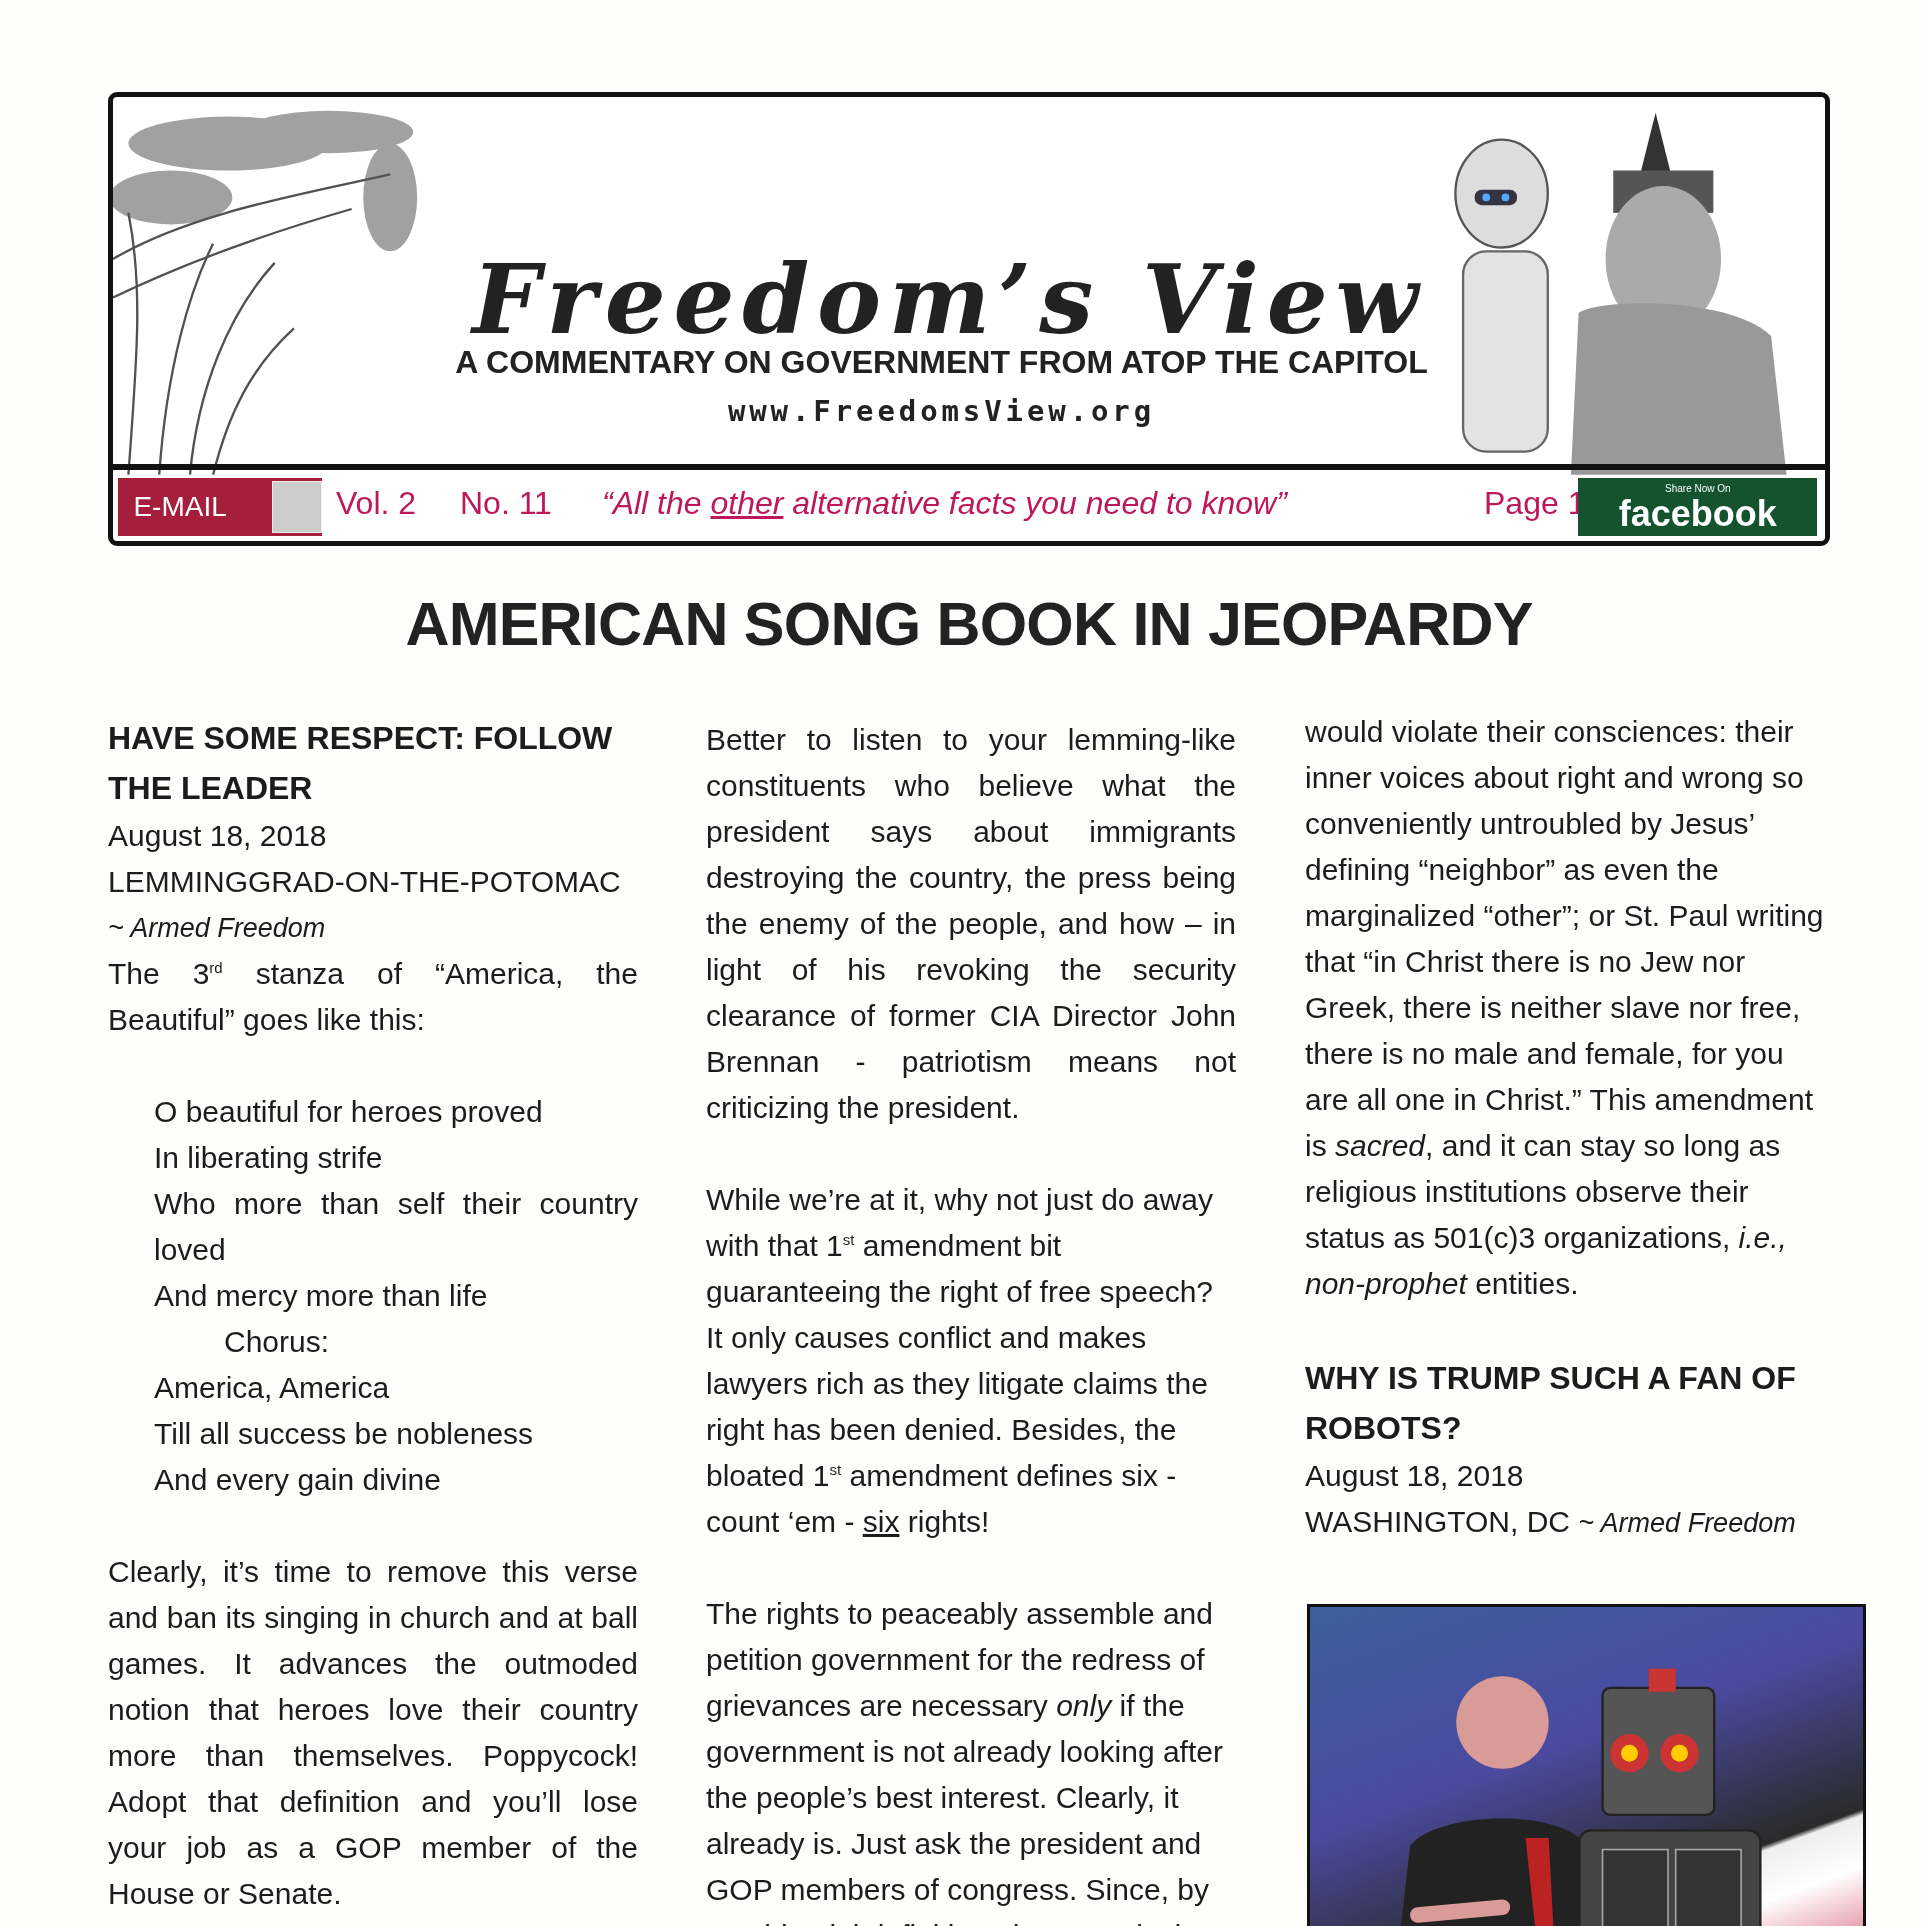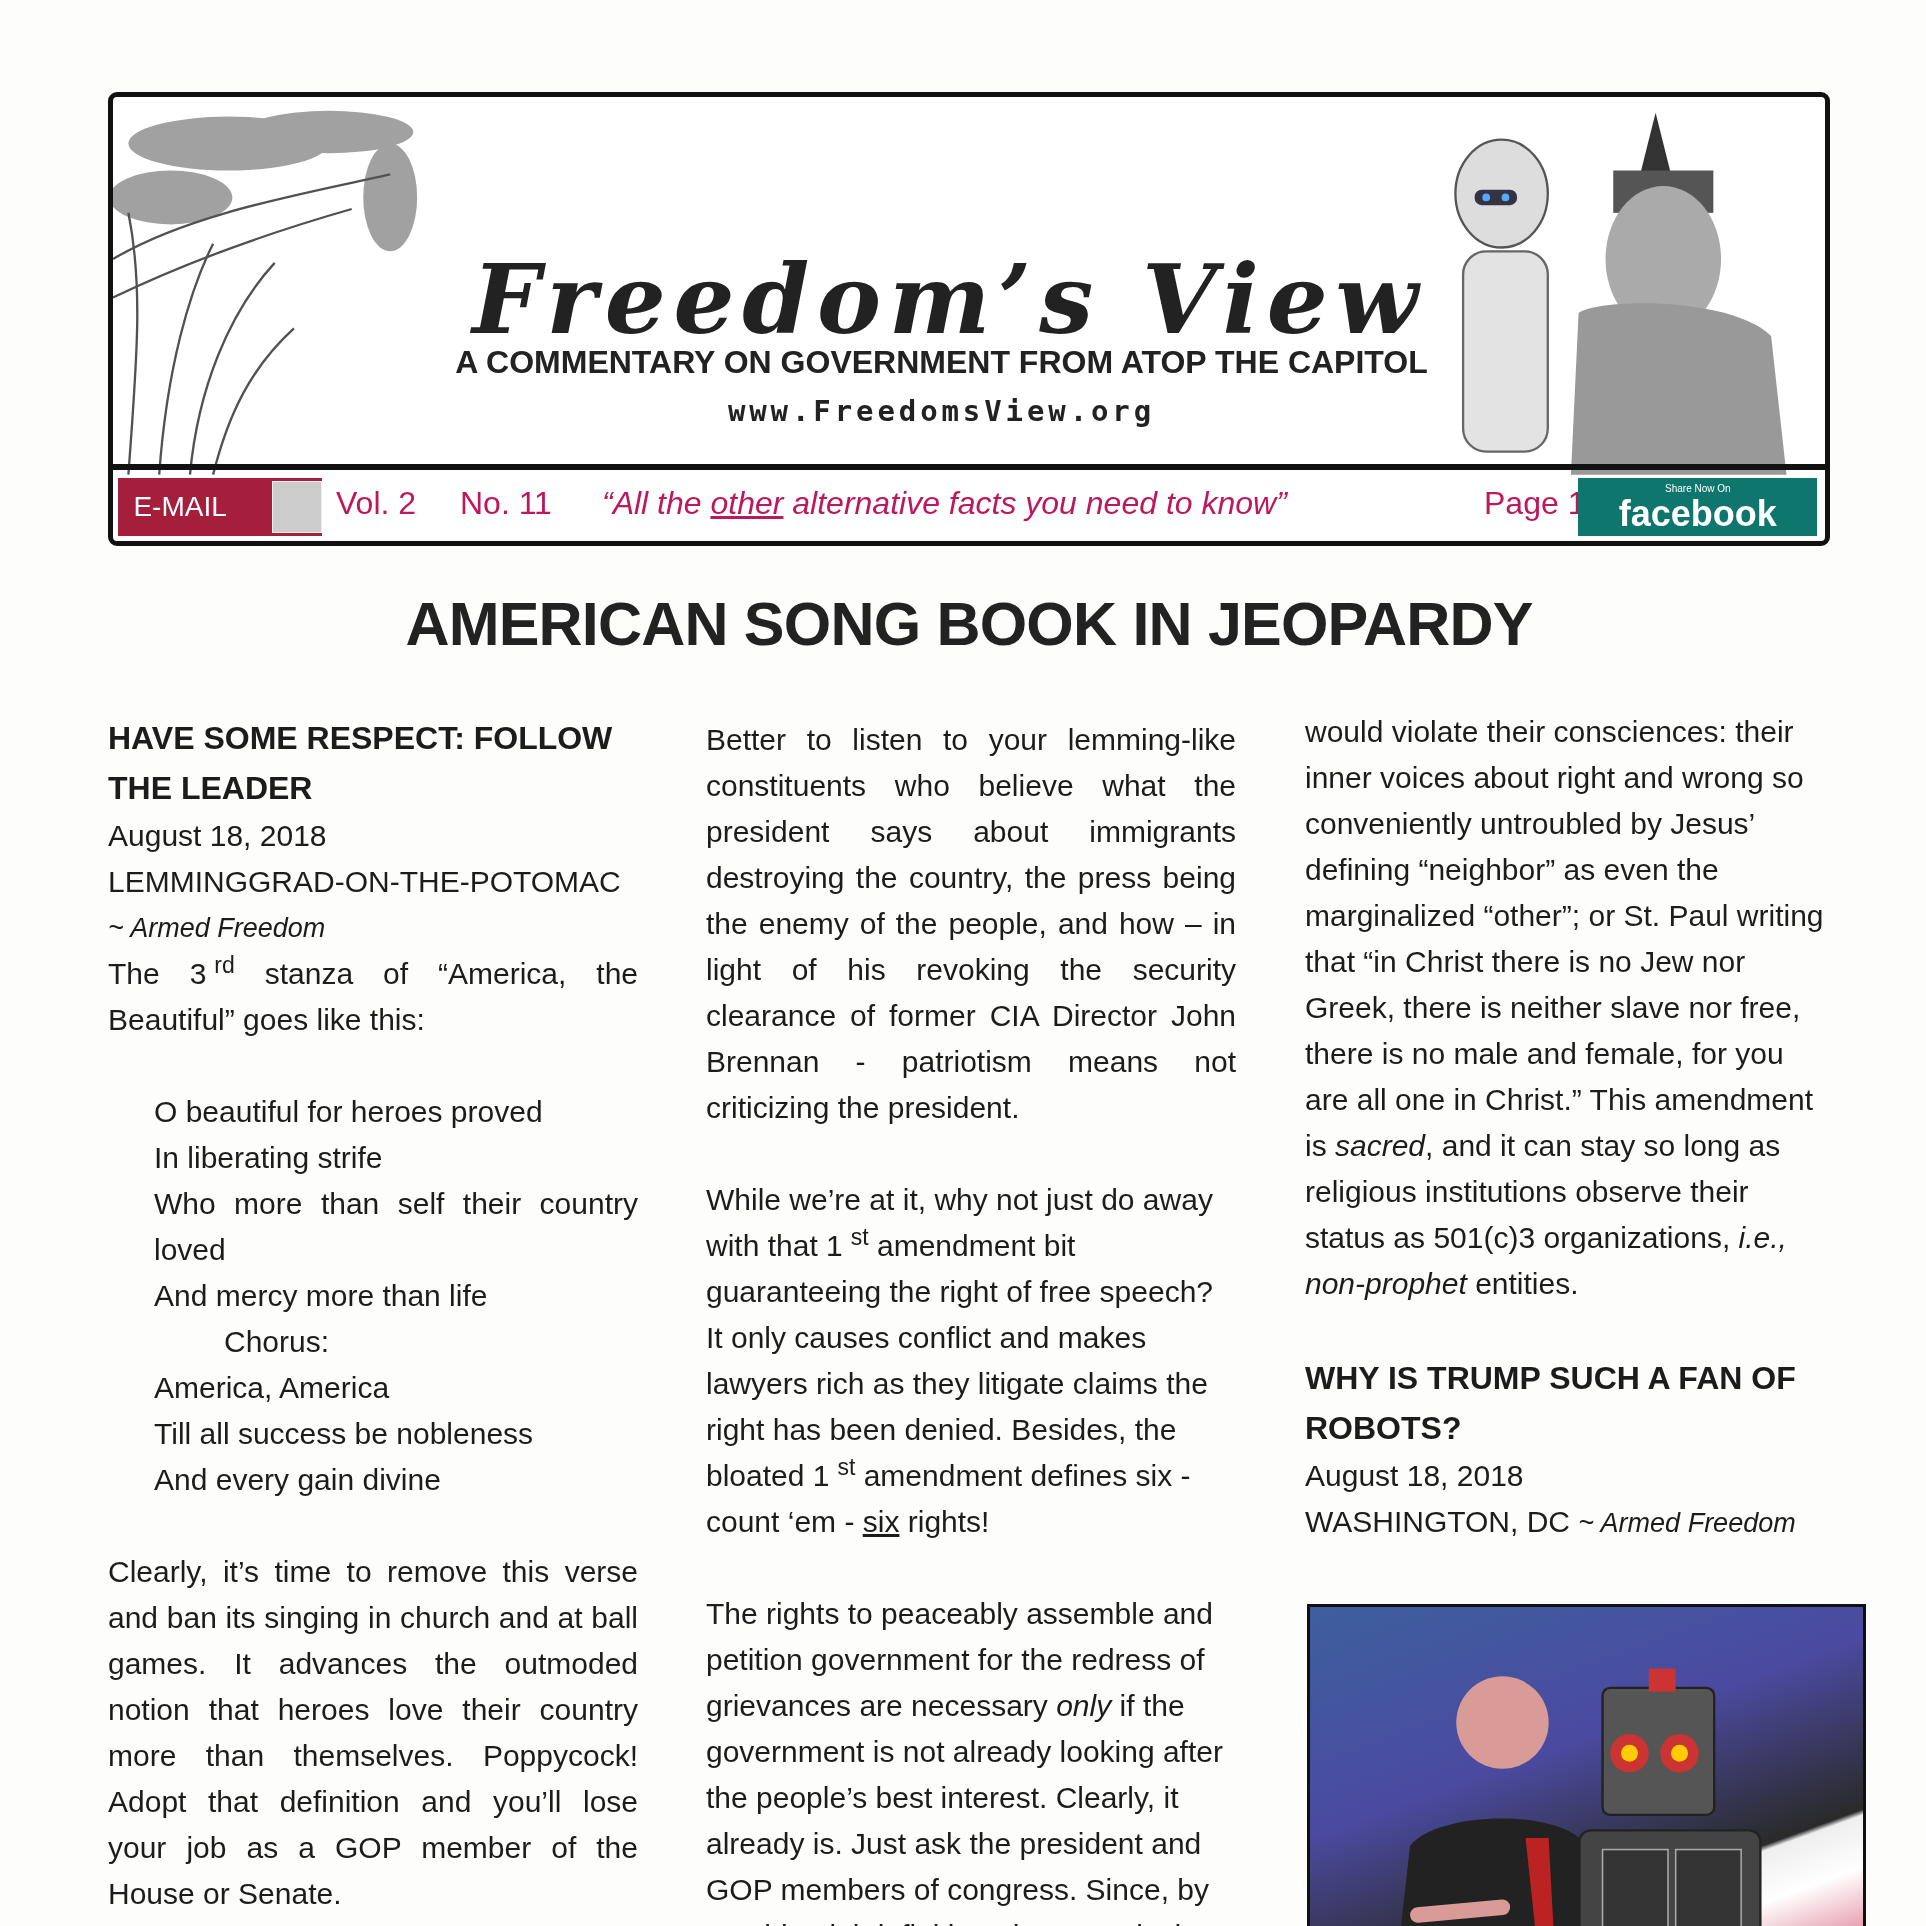--- a/index.html
+++ b/index.html
@@ -13,34 +13,34 @@
   .engraving { position:absolute; left:0; top:0; width:385px; height:378px; }
   .statue { position:absolute; right:0; top:0; width:462px; height:378px; }
   .title { position:absolute; left:316px; top:146px; width:1040px; text-align:center;
            font-family:"DejaVu Serif", serif; font-weight:bold; font-size:96px; letter-spacing:7.7px; color:#222; font-style:italic; }
   .subtitle { position:absolute; left:270px; top:247px; width:1117px; text-align:center; font-weight:bold; font-size:32px; color:#222; }
   .website { position:absolute; left:424px; top:297px; width:809px; text-align:center; font-family:"DejaVu Sans Mono", monospace; font-weight:bold; font-size:29px; letter-spacing:3.9px; color:#222; }
   .email-btn { position:absolute; left:5.4px; top:7.7px; width:204px; height:58px; background:#a51e3c; display:flex; align-items:center; }
   .email-btn .lbl { color:#fff; font-size:28px; padding-left:15px; width:135px; }
   .email-btn .thumb { width:49px; height:50px; background:#ccc; border:1.5px solid #eee; margin-left:3.9px; position:relative; }
   .bar-text { position:absolute; top:15.4px; font-size:32px; color:#be185d; }
-  .fb-btn { position:absolute; right:7.7px; top:7.7px; width:239px; height:58px; background:#0f766e; color:#fff; text-align:center; }
+  .fb-btn { position:absolute; right:7.7px; top:7.7px; width:239px; height:58px; background:#14532d; color:#fff; text-align:center; }
   .fb-btn .small { font-size:10px; padding-top:5.4px; }
   .fb-btn .big { font-size:36px; font-weight:bold; line-height:39px; }
   
   .headline { left:0; width:1938px; top:589px; text-align:center; font-weight:bold; font-size:61px; color:#222; letter-spacing:-0.8px; }
   
   .col { position:absolute; top:713px; font-size:30px; line-height:46px; color:#1c1c1c; }
   .col p { margin:0; }
   .just { text-align:justify; }
   .h2 { font-weight:bold; font-size:32px; line-height:50px; }
   .verse { padding-left:46px; }
   .chorus { padding-left:116px; }
   .gap { height:46px; }
-  sup { font-size:23px; line-height:0;margin-left:8px; }
+  sup { font-size:15px; line-height:0; }
   .photo { position:absolute; left:1307px; top:1604px; width:559px; height:381px; border:3.1px solid #111; box-sizing:border-box;
            background:linear-gradient(160deg,#3d5f9e 0%,#4b4aa0 40%,#2a2a2a 70%,#eee 71%,#fff 80%,#d14a6a 100%); overflow:hidden; }
 </style>
 </head>
 <body>
 
 <div class="abs masthead">
   <div class="mast-top">
     <svg class="engraving" viewBox="0 0 1000 980">
       <g stroke="#333" stroke-width="6" fill="none" opacity="0.85">

